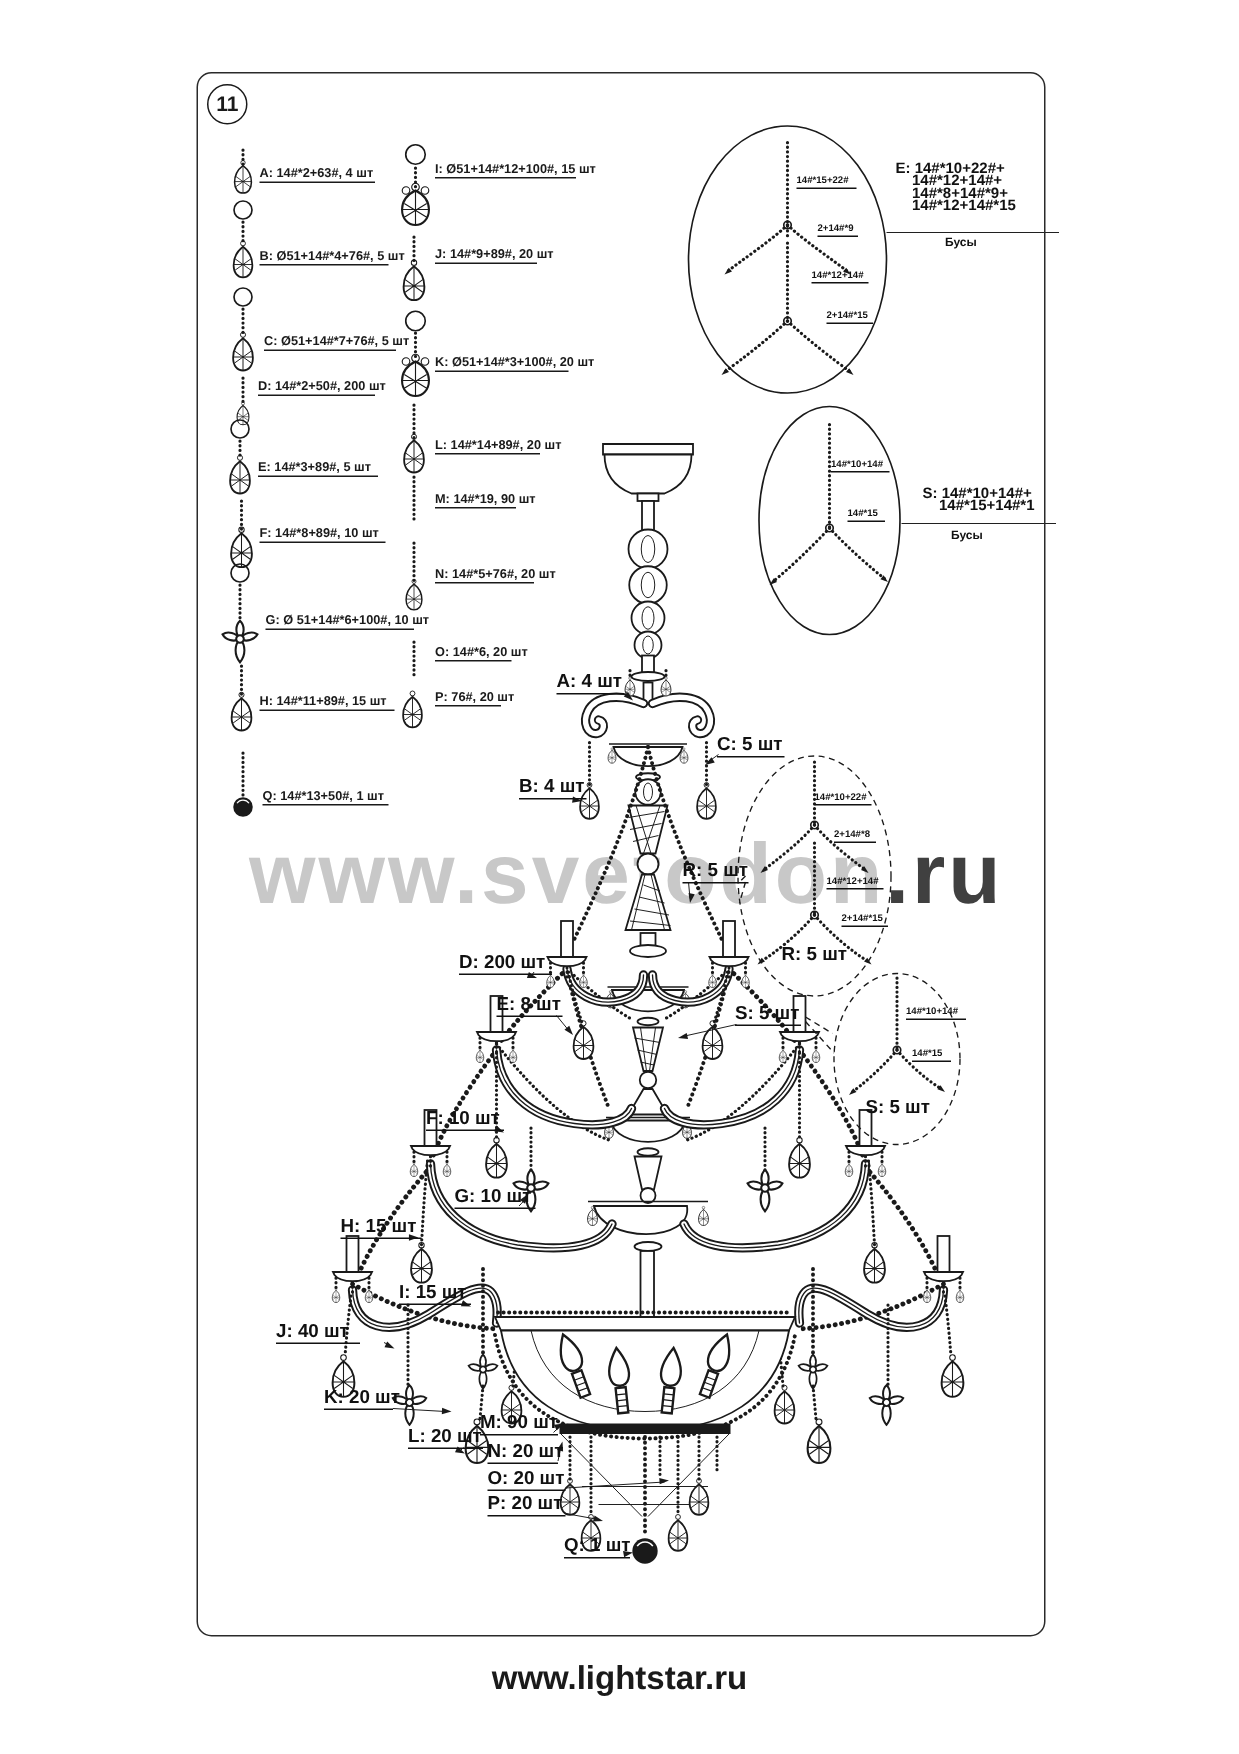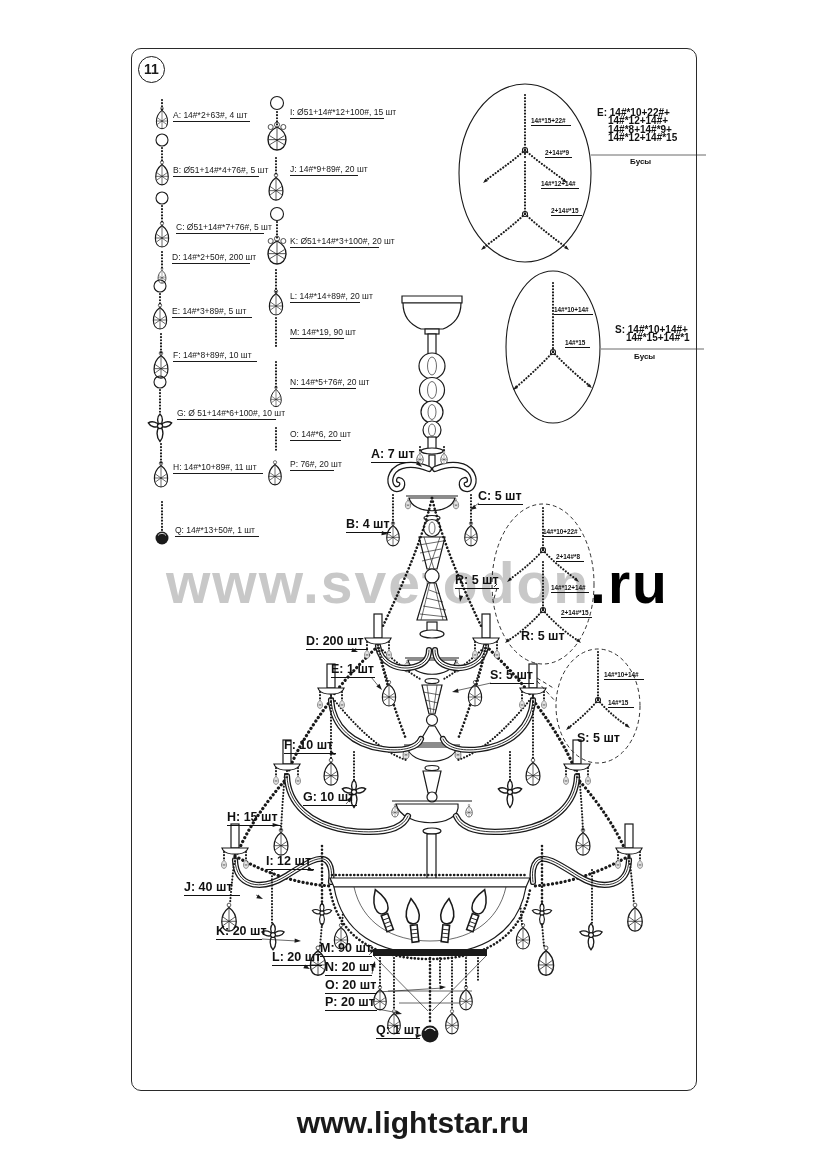--- a/index.html
+++ b/index.html
@@ -1,29 +1,29 @@
 <!DOCTYPE html>
 <html><head>
 <meta charset="utf-8">
 <style>
 html,body{margin:0;padding:0;background:#fff;}
 #stage{position:relative;width:826px;height:1169px;background:#fff;overflow:hidden;font-family:"Liberation Sans",sans-serif;}
 .frame{position:absolute;left:131px;top:48px;width:564px;height:1041px;border:1.6px solid #2a2a2a;border-radius:10px;z-index:4;}
 .badge{position:absolute;left:138px;top:56px;width:25px;height:25px;border:1.6px solid #1a1a1a;border-radius:50%;z-index:5;text-align:center;line-height:25px;font-size:14px;font-weight:700;color:#1a1a1a;background:#fff;}
 #wm{position:absolute;left:166px;top:550px;z-index:1;font-size:57px;font-weight:700;letter-spacing:2px;white-space:nowrap;color:#c8c8c8;}
-#wm .sfx{color:#000000;text-align:right;}
+#wm .sfx{color:#404040;text-align:right;}
 #art{position:absolute;left:0;top:0;z-index:2;}
-.plabel{position:absolute;z-index:3;font-size:8.5px;font-weight:400;color:#1a1a1a;border-bottom:1.2px solid #1a1a1a;height:12px;white-space:nowrap;line-height:12px;}
+.plabel{position:absolute;z-index:3;font-size:8.5px;font-weight:700;color:#1a1a1a;border-bottom:1.2px solid #1a1a1a;height:12px;white-space:nowrap;line-height:12px;}
 .clabel{position:absolute;z-index:3;font-size:12.5px;font-weight:600;color:#111;border-bottom:1.4px solid #111;height:15px;white-space:nowrap;line-height:15px;}
 .olabel{position:absolute;z-index:3;font-size:6.4px;font-weight:700;color:#111;border-bottom:0.8px solid #111;height:8px;white-space:nowrap;line-height:8px;}
 .otext{position:absolute;z-index:3;font-size:12.5px;font-weight:600;color:#111;white-space:nowrap;}
 .elegend{position:absolute;z-index:3;font-size:10px;font-weight:700;color:#111;line-height:8.4px;white-space:nowrap;}
 .elegend .pad{padding-left:11px;}
 .ecap{position:absolute;z-index:3;font-size:8px;font-weight:700;color:#111;}
-.footer{position:absolute;left:0;top:1106px;width:826px;text-align:center;z-index:3;font-size:30px;font-weight:700;color:#1a1a1a;}
+.footer{position:absolute;left:0;top:1106px;width:826px;text-align:center;z-index:3;font-size:22px;font-weight:700;color:#1a1a1a;}
 .wf{fill:#fff;stroke:#1a1a1a;stroke-width:1.2;}
 .ln{stroke:#1a1a1a;stroke-width:1.1;fill:none;}
 .ln2{stroke:#1a1a1a;stroke-width:0.65;fill:none;}
 .bd{stroke:#1a1a1a;stroke-width:2.6;stroke-dasharray:0.1 3.6;stroke-linecap:round;fill:none;}
 .bds{stroke:#1a1a1a;stroke-width:2.1;stroke-dasharray:0.1 3.0;stroke-linecap:round;fill:none;}
 .bdg{stroke:#1a1a1a;stroke-width:3.2;stroke-dasharray:0.1 4.2;stroke-linecap:round;fill:none;}
 .arm{stroke:#1a1a1a;stroke-width:6.2;fill:none;stroke-linecap:round;}
 .armw{stroke:#fff;stroke-width:3.6;fill:none;stroke-linecap:round;}
 .armc{stroke:#1a1a1a;stroke-width:0.9;fill:none;stroke-linecap:round;}
 .dsh{stroke:#1a1a1a;stroke-width:0.9;stroke-dasharray:4 3;fill:none;}
@@ -352,42 +352,42 @@
     </g>
   </svg>
 
   <div class="plabel" style="left:173px;top:109px;width:77px">A: 14#*2+63#, 4 шт</div>
   <div class="plabel" style="left:173px;top:164px;width:86px">B: Ø51+14#*4+76#, 5 шт</div>
   <div class="plabel" style="left:176px;top:221px;width:88px">C: Ø51+14#*7+76#, 5 шт</div>
   <div class="plabel" style="left:172px;top:251px;width:78px">D: 14#*2+50#, 200 шт</div>
   <div class="plabel" style="left:172px;top:305px;width:80px">E: 14#*3+89#, 5 шт</div>
   <div class="plabel" style="left:173px;top:349px;width:84px">F: 14#*8+89#, 10 шт</div>
   <div class="plabel" style="left:177px;top:407px;width:99px">G: Ø 51+14#*6+100#, 10 шт</div>
-  <div class="plabel" style="left:173px;top:461px;width:90px">H: 14#*10+89#, 11 шт</div>
+  <div class="plabel" style="left:173px;top:461px;width:90px">H: 14#*11+89#, 15 шт</div>
   <div class="plabel" style="left:175px;top:524px;width:84px">Q: 14#*13+50#, 1 шт</div>
   <div class="plabel" style="left:290px;top:106px;width:94px">I: Ø51+14#*12+100#, 15 шт</div>
   <div class="plabel" style="left:290px;top:163px;width:68px">J: 14#*9+89#, 20 шт</div>
   <div class="plabel" style="left:290px;top:235px;width:89px">K: Ø51+14#*3+100#, 20 шт</div>
   <div class="plabel" style="left:290px;top:290px;width:70px">L: 14#*14+89#, 20 шт</div>
   <div class="plabel" style="left:290px;top:326px;width:54px">M: 14#*19, 90 шт</div>
   <div class="plabel" style="left:290px;top:376px;width:66px">N: 14#*5+76#, 20 шт</div>
   <div class="plabel" style="left:290px;top:428px;width:51px">O: 14#*6, 20 шт</div>
   <div class="plabel" style="left:290px;top:458px;width:44px">P: 76#, 20 шт</div>
 
-  <div class="clabel" style="left:371px;top:447px;width:45px">A: 7 шт</div>
+  <div class="clabel" style="left:371px;top:447px;width:45px">A: 4 шт</div>
   <div class="clabel" style="left:346px;top:517px;width:45px">B: 4 шт</div>
   <div class="clabel" style="left:478px;top:489px;width:45px">C: 5 шт</div>
   <div class="clabel" style="left:306px;top:634px;width:62px">D: 200 шт</div>
-  <div class="clabel" style="left:331px;top:662px;width:44px">E: 1 шт</div>
+  <div class="clabel" style="left:331px;top:662px;width:44px">E: 8 шт</div>
   <div class="clabel" style="left:455px;top:573px;width:44px">R: 5 шт</div>
   <div class="clabel" style="left:490px;top:668px;width:44px">S: 5 шт</div>
   <div class="clabel" style="left:284px;top:738px;width:52px">F: 10 шт</div>
   <div class="clabel" style="left:303px;top:790px;width:54px">G: 10 шт</div>
   <div class="clabel" style="left:227px;top:810px;width:54px">H: 15 шт</div>
-  <div class="clabel" style="left:266px;top:854px;width:48px">I: 12 шт</div>
+  <div class="clabel" style="left:266px;top:854px;width:48px">I: 15 шт</div>
   <div class="clabel" style="left:184px;top:880px;width:56px">J: 40 шт</div>
   <div class="clabel" style="left:216px;top:924px;width:46px">K: 20 шт</div>
   <div class="clabel" style="left:272px;top:950px;width:50px">L: 20 шт</div>
   <div class="clabel" style="left:320px;top:941px;width:52px">M: 90 шт</div>
   <div class="clabel" style="left:325px;top:960px;width:47px">N: 20 шт</div>
   <div class="clabel" style="left:325px;top:978px;width:52px">O: 20 шт</div>
   <div class="clabel" style="left:325px;top:995px;width:52px">P: 20 шт</div>
   <div class="clabel" style="left:376px;top:1023px;width:44px">Q: 1 шт</div>
 
   <div class="olabel" style="left:531px;top:117px;width:40px">14#*15+22#</div>

